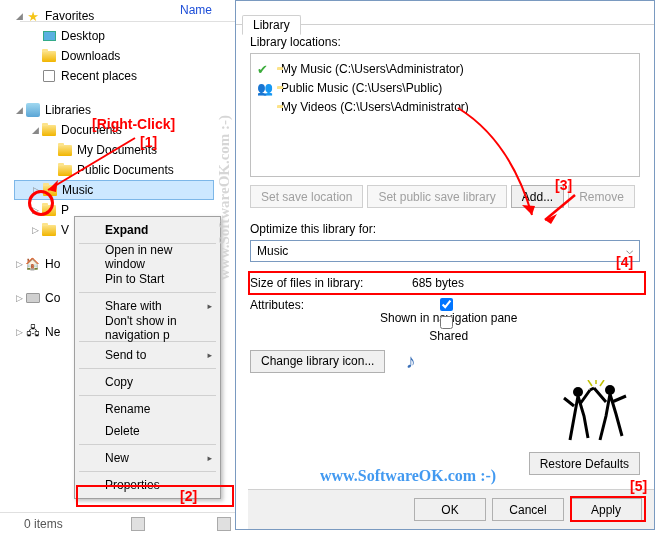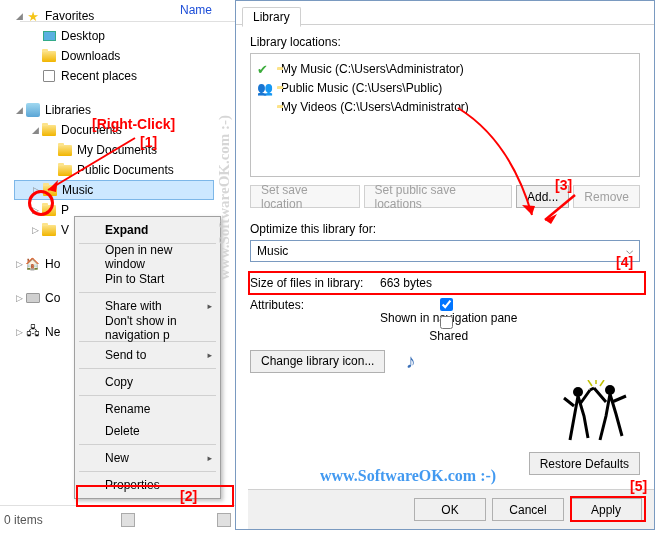--- a/index.html
+++ b/index.html
@@ -12,45 +12,45 @@
 .tree-item .arrow { width: 11px; display: inline-block; color: #888; font-size: 9px; text-align: center; }
 .tree-item .ico { width: 16px; height: 16px; margin-right: 4px; display: inline-flex; align-items: center; justify-content: center; }
 .indent1 { padding-left: 16px; }
 .indent2 { padding-left: 32px; }
 .sel { background: #cde8ff; border: 1px solid #7db7e8; height: 20px; }
 .star { color: #f5c518; font-size: 13px; }
 .folder-ico { width: 14px; height: 11px; background: linear-gradient(#fce38a, #f1b500); border-radius: 1px; position: relative; }
 .folder-ico::before { content: ""; position: absolute; top: -2px; left: 0; width: 6px; height: 3px; background: #fce38a; border-radius: 1px 1px 0 0; }
 .lib-ico { width: 14px; height: 14px; background: linear-gradient(#a0d8f0, #5aa5d6); border-radius: 2px; }
 .drive-ico { width: 14px; height: 10px; background: #d0d0d0; border: 1px solid #999; border-radius: 1px; }
-.status-bar { position: absolute; bottom: 0; left: 0; width: 235px; height: 29px; border-top: 1px solid #e0e0e0; display: flex; align-items: center; padding-left: 4px; color: #555; }
+.status-bar { position: absolute; bottom: 0; left: 0; width: 235px; height: 22px; border-top: 1px solid #e0e0e0; display: flex; align-items: center; padding-left: 24px; color: #555; }
 .status-bar .ico-sm { width: 14px; height: 14px; margin-left: auto; margin-right: 4px; background: #e0e0e0; border: 1px solid #aaa; }
 
 .ctx-menu { position: absolute; left: 74px; top: 216px; width: 147px; background: #f0f0f0; border: 1px solid #a0a0a0; box-shadow: 2px 2px 4px rgba(0,0,0,0.25); padding: 2px; }
 .ctx-item { height: 22px; display: flex; align-items: center; padding: 0 20px 0 28px; position: relative; }
 .ctx-item.arr::after { content: "▸"; position: absolute; right: 6px; color: #555; font-size: 9px; }
 .ctx-sep { height: 1px; background: #d0d0d0; margin: 2px 2px; }
 
 .dialog { position: absolute; left: 235px; top: 0; width: 420px; height: 530px; background: #fff; border: 1px solid #7a9ac0; }
 .tab-strip { height: 24px; background: #fff; border-bottom: 1px solid #d0d0d0; padding-left: 6px; padding-top: 4px; }
-.tab { display: inline-block; height: 20px; padding: 2px 10px; background: #fff; border: 1px solid #d0d0d0; border-bottom: 1px solid #fff; border-radius: 2px 2px 0 0; position: relative; top: 2px; }
+.tab { display: inline-block; height: 20px; padding: 2px 10px; background: #fff; border: 1px solid #d0d0d0; border-bottom: 1px solid #fff; border-radius: 2px 2px 0 0; position: relative; top: 10px; }
 .dlg-body { padding: 10px 14px; position: relative; height: 460px; }
 .lbl { margin-bottom: 4px; }
 .loc-box { border: 1px solid #c0c0c0; height: 124px; padding: 6px; background: #fff; }
 .loc-row { display: flex; align-items: center; height: 18px; margin-bottom: 1px; white-space: nowrap; }
 .loc-row .chk { width: 16px; margin-right: 4px; font-size: 13px; }
 .green { color: #3aab3a; }
 .loc-row .fico { margin-right: 4px; }
 .btn-row { margin-top: 8px; display: flex; gap: 4px; }
 .btn { height: 23px; padding: 0 10px; background: #f0f0f0; border: 1px solid #b0b0b0; display: inline-flex; align-items: center; justify-content: flex-start; cursor: pointer; }
 .btn.dis { color: #a0a0a0; border-color: #d0d0d0; background: #f7f7f7; }
 .opt-row { margin-top: 14px; }
 .combo { width: 100%; height: 22px; border: 1px solid #7a9ac0; padding: 0 6px; display: flex; align-items: center; justify-content: space-between; margin-top: 4px; background: #fff; }
 .combo .cd { font-size: 9px; color: #555; }
-.info-row { margin-top: 14px; display: flex; }
+.info-row { margin-top: 14px; display: flex; gap: 32px; }
 .info-row .k { width: 130px; }
 .attr-row { margin-top: 8px; display: flex; align-items: flex-start; }
 .attr-row .k { width: 130px; }
 .attr-row .vals label { display: flex; align-items: center; height: 18px; flex-direction: column; }
 .attr-row input[type=checkbox] { margin: 0 4px 0 0; }
 .chg-row { margin-top: 12px; display: flex; align-items: center; gap: 10px; }
 .music-note { width: 30px; height: 30px; display: flex; align-items: center; justify-content: center; color: #3a6fb7; font-size: 20px; }
 .restore { position: absolute; right: 14px; bottom: 10px; }
 .dlg-btns { position: absolute; bottom: 0; left: 12px; right: 0; height: 40px; background: #f0f0f0; border-top: 1px solid #d0d0d0; display: flex; align-items: center; justify-content: flex-end; padding-right: 12px; gap: 6px; }
 .dlg-btns .btn { width: 72px; justify-content: center; }
@@ -239,39 +239,39 @@
           <span class="chk"></span>
           <span class="ico fico"><span class="folder-ico"></span></span>
           <span>My Videos (C:\Users\Administrator)</span>
         </div>
     </div>
     <div class="btn-row">
       <div class="btn dis">
           <span>Set save location</span>
         </div>
       <div class="btn dis">
-          <span>Set public save locations</span>
+          <span>Set public save library</span>
         </div>
       <div class="btn">
           <span>Add...</span>
         </div>
       <div class="btn dis">
           <span>Remove</span>
         </div>
     </div>
     <div class="opt-row">
       <div class="lbl">Optimize this library for:</div>
       <div class="combo">
         <span>Music</span>
         <span class="cd">⌵</span>
       </div>
     </div>
     <div class="info-row">
       <span class="k">Size of files in library:</span>
-      <span>663 bytes</span>
+      <span>685 bytes</span>
     </div>
     <div class="attr-row">
       <span class="k">Attributes:</span>
       <div class="vals">
         <label>
             <input type="checkbox" checked="" style="">
             <span>Shown in navigation pane</span>
           </label>
         <label>
             <input type="checkbox" style="">

